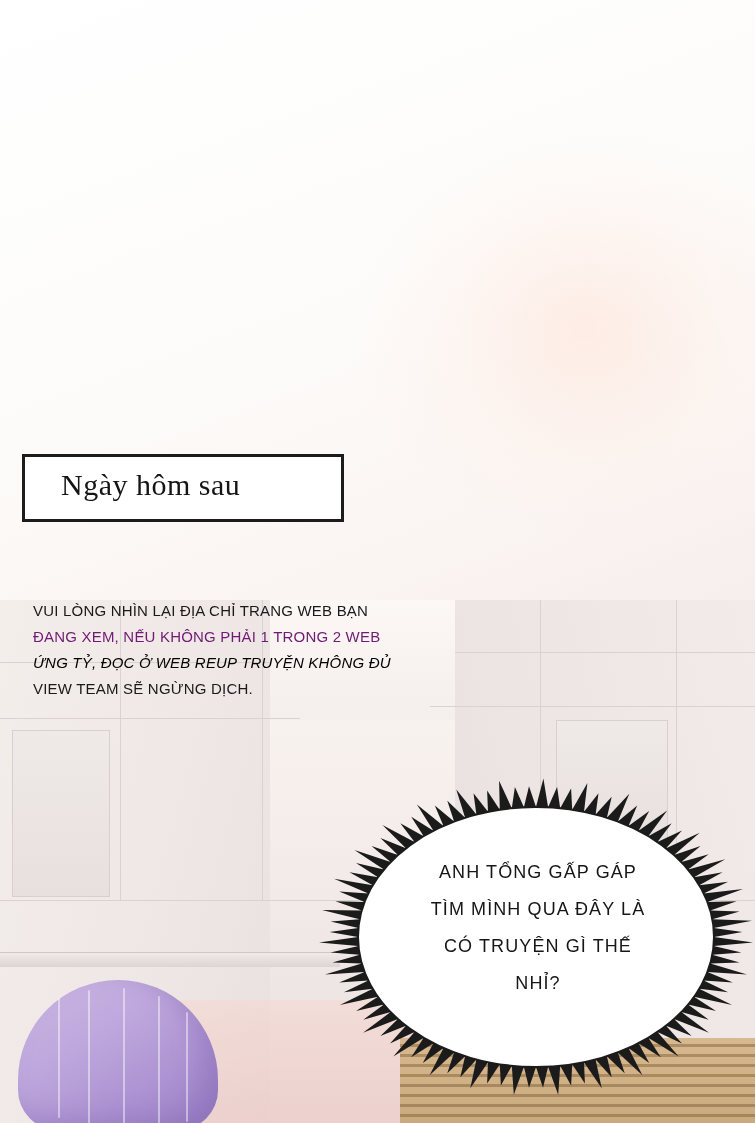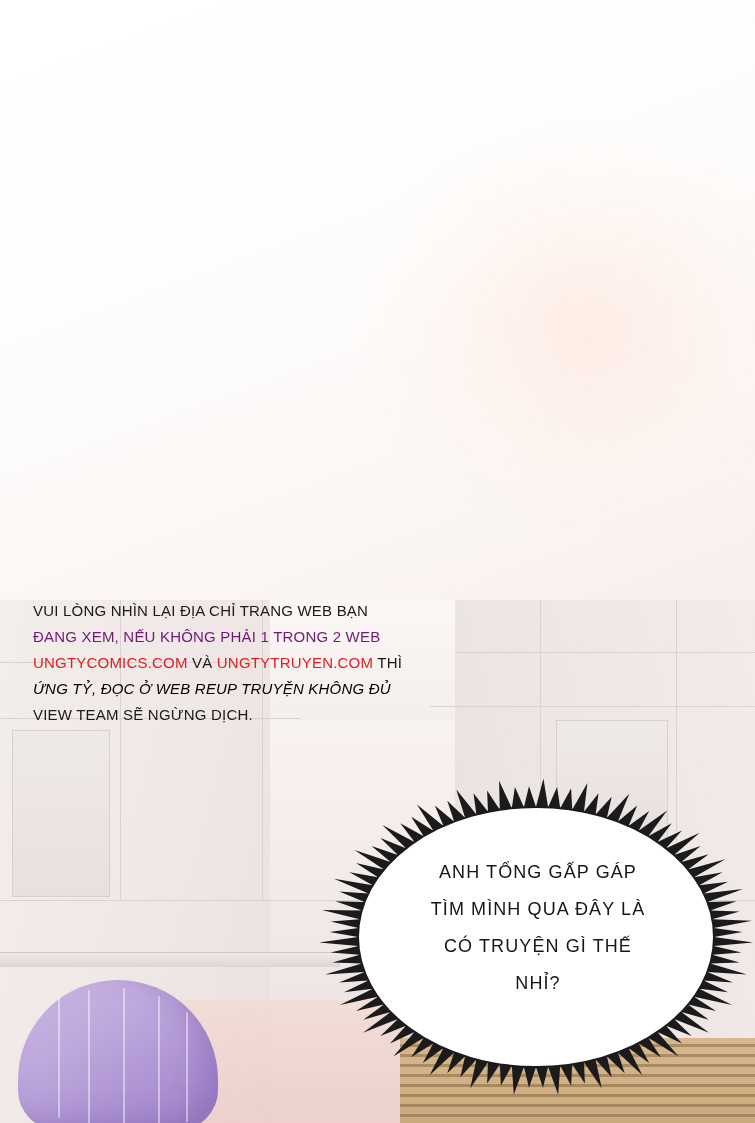--- a/index.html
+++ b/index.html
@@ -187,20 +187,23 @@
 </style>
 </head>
 <body>
 
 <div id="page">
 
   <div class="top-panel">
     <div class="glow"></div>
   </div>
 
+  <div class="caption-box">
+    <div class="caption-text">Ngày hôm sau</div>
+  </div>
 
   <div class="scene">
     <div class="ceiling"></div>
     <div class="wall-left"></div>
     <div class="wall-right"></div>
 
     <div class="line" style="left:0; top:62px; width:270px;"></div>
     <div class="line" style="left:0; top:118px; width:300px;"></div>
     <div class="line" style="left:455px; top:52px; width:300px;"></div>
     <div class="line" style="left:430px; top:106px; width:325px;"></div>
@@ -233,21 +236,20 @@
     <div class="strand" style="left:40px; top:18px; height:120px;"></div>
     <div class="strand" style="left:70px; top:10px; height:135px;"></div>
     <div class="strand" style="left:105px; top:8px; height:138px;"></div>
     <div class="strand" style="left:140px; top:16px; height:128px;"></div>
     <div class="strand" style="left:168px; top:32px; height:110px;"></div>
   </div>
 
   <div class="watermark">
     <div id="wm-0"><span style="color: rgb(26, 26, 26);">VUI LÒNG NHÌN LẠI ĐỊA CHỈ TRANG WEB BẠN</span></div>
     <div id="wm-1"><span style="color: #701a75;">ĐANG XEM, NẾU KHÔNG PHẢI 1 TRONG 2 WEB</span></div>
-    <div id="wm-2"><span style="color: rgb(224, 32, 32);">UNGTYCOMICS.COM</span><span style="color: rgb(26, 26, 26);"> VÀ </span><span style="color: rgb(224, 32, 32);">UNGTYTRUYEN.COM</span><span style="color: rgb(26, 26, 26);"> THÌ</span></div>
     <div id="wm-4"><span style="color: #000000; font-style: italic;">ỨNG TỶ, ĐỌC Ở WEB REUP TRUYỆN KHÔNG ĐỦ</span></div>
     <div id="wm-5"><span style="color: rgb(26, 26, 26);">VIEW TEAM SẼ NGỪNG DỊCH.</span></div>
   </div>
 
   <div class="bubble-wrap">
     <svg width="437" height="330" viewBox="0 0 437 330" aria-hidden="true">
       <g id="spikes" fill="#1b1b1b">
           <polygon points="396.0,165.0 435.0,170.4 395.6,173.9"></polygon>
           <polygon points="395.6,173.9 423.4,180.4 394.3,182.7"></polygon>
           <polygon points="394.3,182.7 421.5,190.6 392.3,191.4"></polygon>

